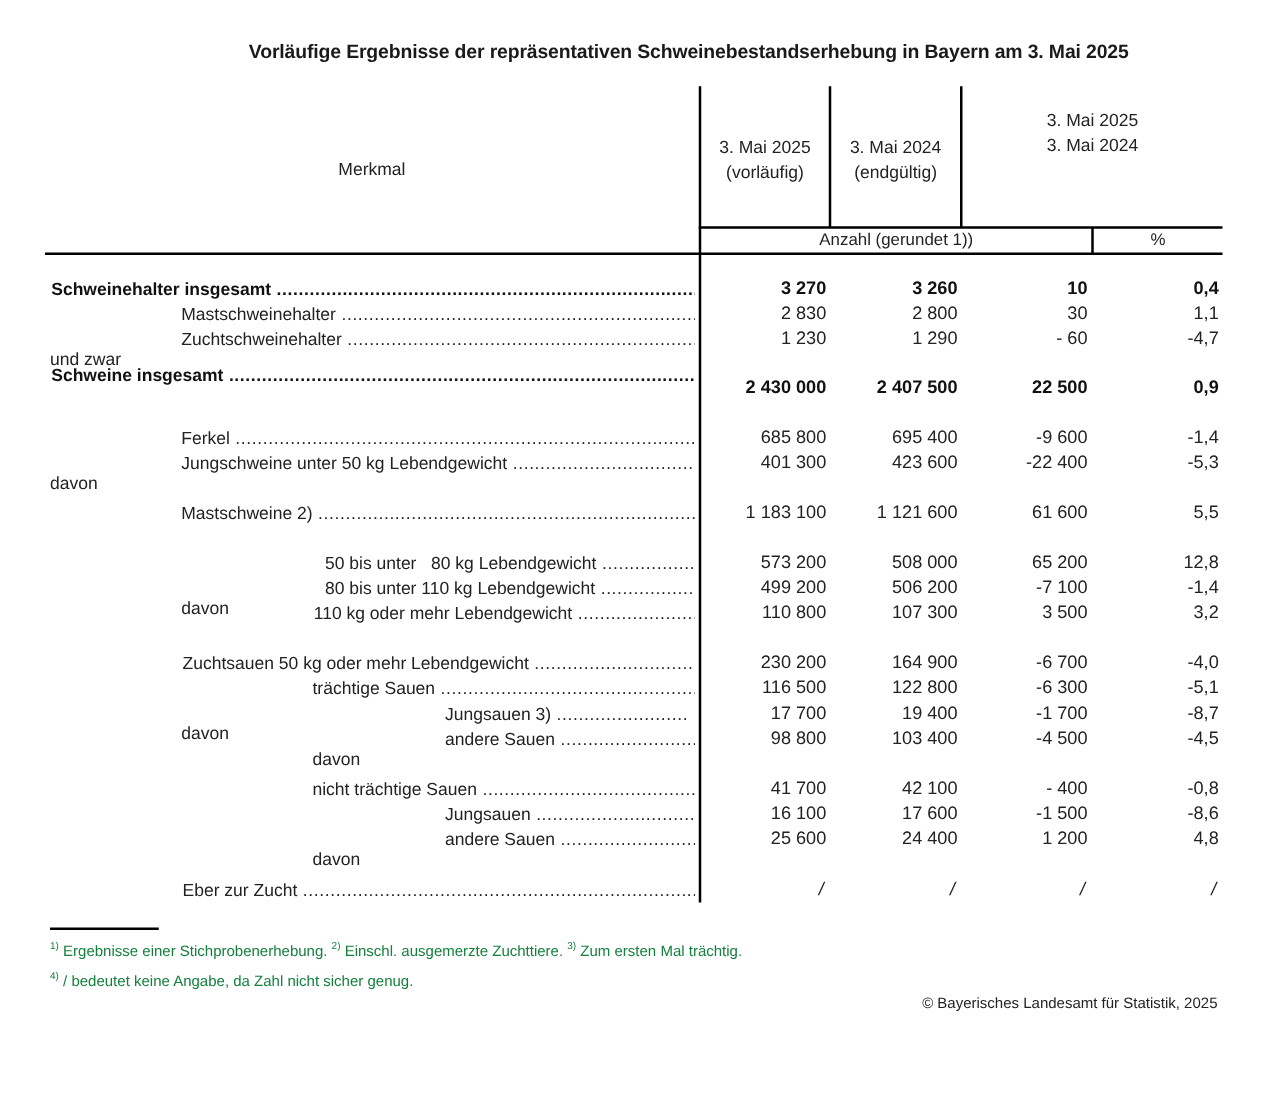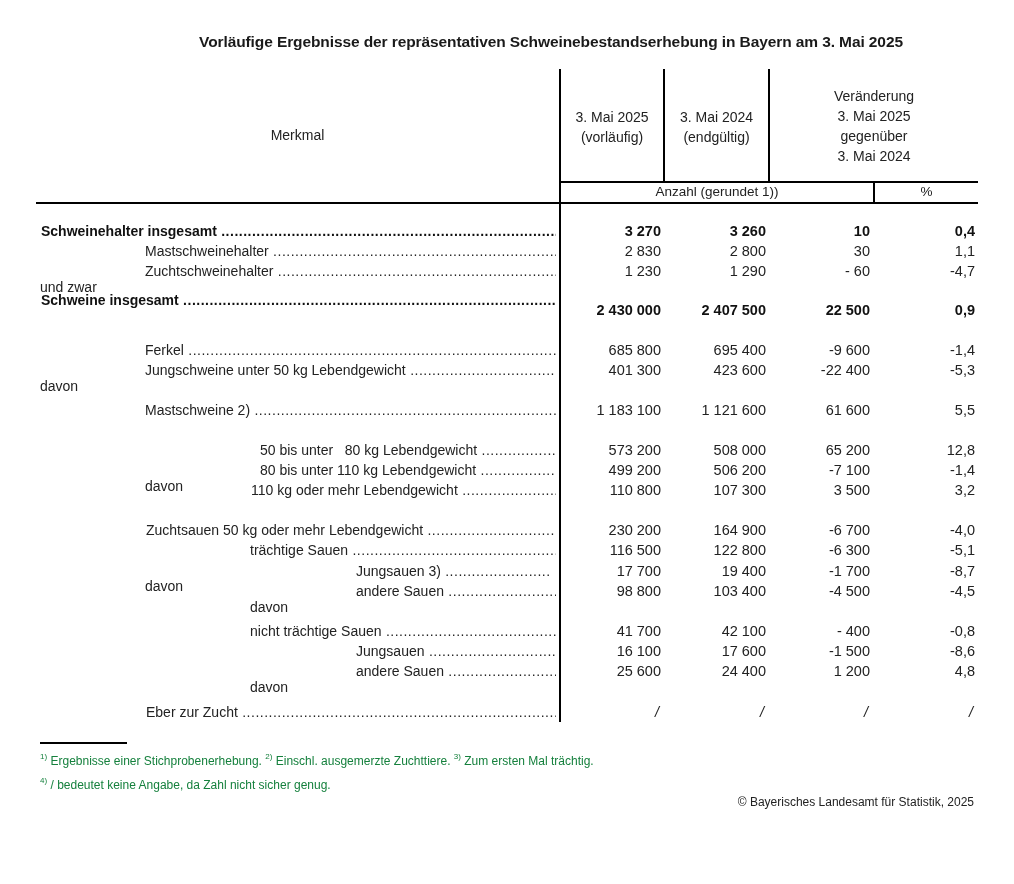--- a/index.html
+++ b/index.html
@@ -33,23 +33,21 @@
 <div class="hdr" style="left:36px; width:523px; top:125px;">Merkmal</div>
 <div class="hdr" style="left:561px; width:102px; top:107px;">
   <div>3. Mai 2025</div>
   <div>(vorläufig)</div>
 </div>
 <div class="hdr" style="left:665px; width:103px; top:107px;">
   <div>3. Mai 2024</div>
   <div>(endgültig)</div>
 </div>
 <div class="hdr" style="left:770px; width:208px; top:86px;">
-  <div>Veränderung</div>
   <div>3. Mai 2025</div>
-  <div>gegenüber</div>
   <div>3. Mai 2024</div>
 </div>
 <div class="hdr" style="left:561px; width:312px; top:182px; font-size:13.5px;">Anzahl (gerundet 1))</div>
 <div class="hdr" style="left:875px; width:103px; top:182px; font-size:13.5px;">%</div>
 
 <div class="lbl dots bold" style="left:41px; top:221px; width:515px;">Schweinehalter insgesamt</div>
 
 <div class="cell" style="left:40px; top:241px;">und zwar</div>
 <div class="lbl dots" style="left:145px; top:241px; width:411px;">Mastschweinehalter</div>
 

